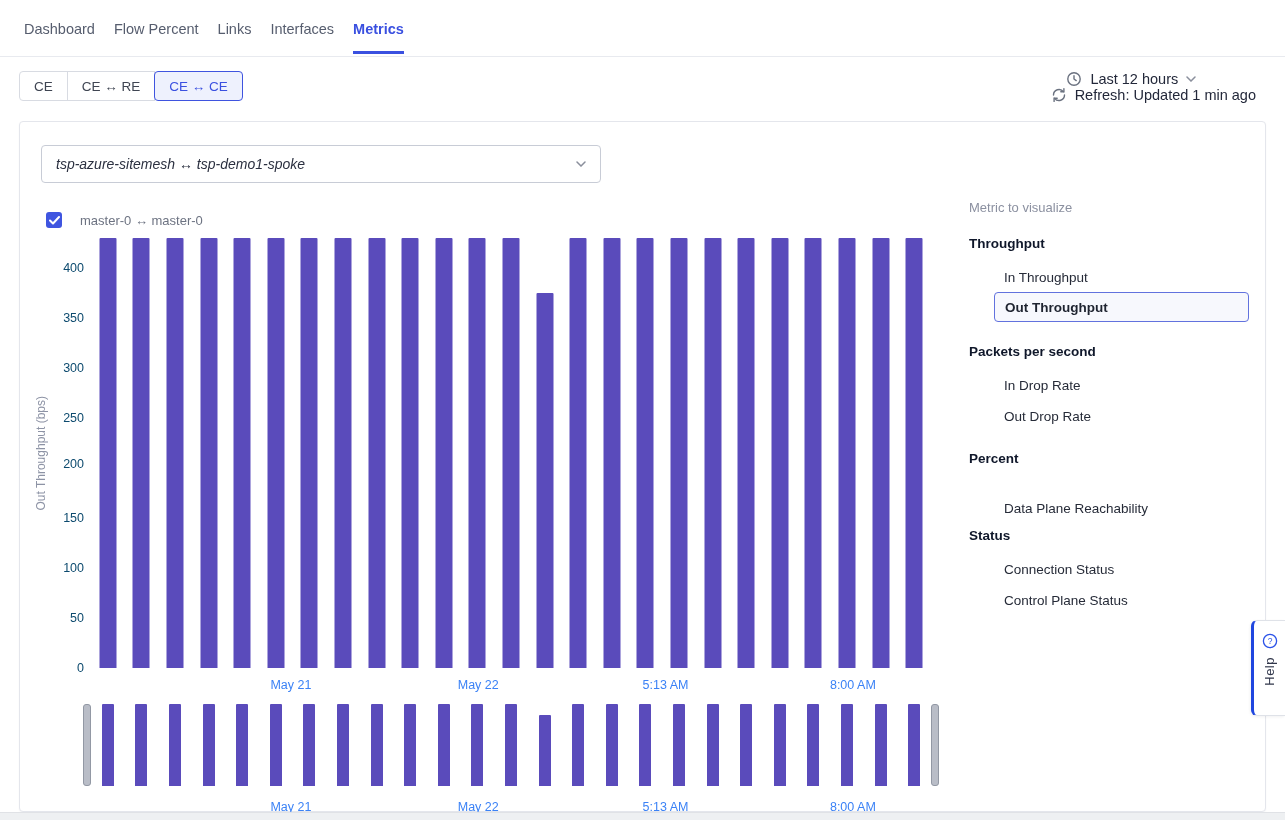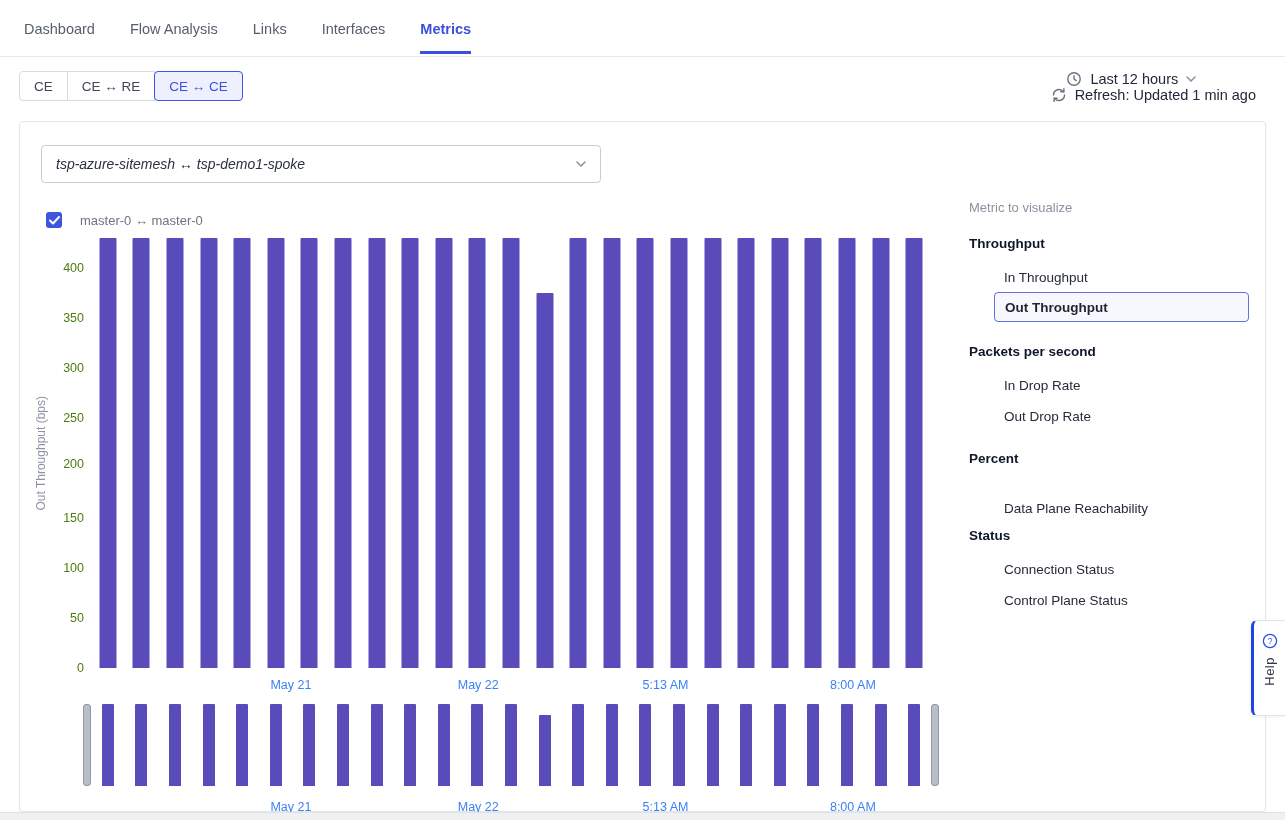--- a/index.html
+++ b/index.html
@@ -4,21 +4,21 @@
 <style>
   * { box-sizing: border-box; margin: 0; padding: 0; }
   html,body { background:#fff; }
   .page {
     position: relative; width: 1285px; height: 820px; overflow: hidden;
     background: #fff; font-family: "Liberation Sans", sans-serif; color: #2d3240;
   }
   
   .topnav { position: absolute; left: 0; top: 0; width: 100%; height: 57px;
             border-bottom: 1px solid #e8eaef; display: flex; align-items: center;
-            padding-left: 24px; gap: 35px; }
+            padding-left: 24px; gap: 19px; }
   .nav-item { font-size: 14.5px; color: #565d6e; cursor: pointer; padding: 19px 0 17px 0; }
   .nav-item.active { color: #3a50e0; font-weight: 700; border-bottom: 3px solid #3a50e0; padding-bottom: 14px; }
   
   .segments { position: absolute; left: 19px; top: 71px; display: flex; }
   .seg { display: inline-flex; align-items: center; justify-content: center; height: 30px;
          padding: 0 14px; background: #fff; border: 1px solid #d8dbe2; font-size: 13.5px;
          color: #3f4552; cursor: pointer; margin-left: -1px; }
   .seg:first-child { border-radius: 4px 0 0 4px; margin-left: 0; }
   .seg:last-child  { border-radius: 0 4px 4px 0; }
   .seg.active { color: #3a50e0; border: 1px solid #3f54df; background: #eef1fd;
@@ -40,21 +40,21 @@
   .checkbox { width: 16px; height: 16px; border-radius: 3px; background: #3f55e0;
               display: inline-flex; align-items: center; justify-content: center; cursor: pointer; }
   .series-label { font-size: 13px; color: #6d7382; }
   
   .ylabel-wrap { position: absolute; left: 14px; top: 116px; height: 430px;
                  display: flex; align-items: center; }
   .ylabel { writing-mode: vertical-rl; transform: rotate(180deg);
             font-size: 12px; color: #8d93a5; }
   .yticks { position: absolute; left: 20px; top: 116px; width: 44px; height: 430px; }
   .ytick { position: absolute; right: 0; transform: translateY(50%);
-           font-size: 12.5px; color: #4d7c0f; }
+           font-size: 12.5px; color: #0c4a6e; }
   .plot { position: absolute; left: 71px; top: 116px; width: 840px; height: 430px; background: #fff; }
   .bar { position: absolute; bottom: 0; transform: translateX(-50%); border-radius: 1px 1px 0 0; }
   .xlabels { position: absolute; left: 71px; width: 840px; height: 16px; }
   .xlabels.main { top: 556px; }
   .xlabels.brushlabels { top: 678px; }
   .xtick { position: absolute; transform: translateX(-50%); font-size: 12.5px; color: #3b82f6; white-space: nowrap; }
   .brush { position: absolute; left: 71px; top: 582px; width: 840px; height: 82px; cursor: col-resize; }
   .handle { position: absolute; top: 0; width: 8px; height: 82px; background: #b9bdc7;
             border: 1px solid #9298a4; border-radius: 3px; cursor: ew-resize; }
   .handle.left  { left: -8px; }
@@ -80,21 +80,21 @@
                   background: #eef0f2; border-top: 1px solid #e0e2e6; }
   .icon { display: inline-flex; align-items: center; }
 </style>
 </head>
 <body>
 
 <div class="page">
 
   <div class="topnav">
     <div class="nav-item">Dashboard</div>
-    <div class="nav-item">Flow Analysis</div>
+    <div class="nav-item">Flow Percent</div>
     <div class="nav-item">Links</div>
     <div class="nav-item">Interfaces</div>
     <div class="nav-item active">Metrics</div>
   </div>
 
   <div class="segments">
     <div class="seg">CE</div>
     <div class="seg">CE ↔ RE</div>
     <div class="seg active">CE ↔ CE</div>
   </div>

